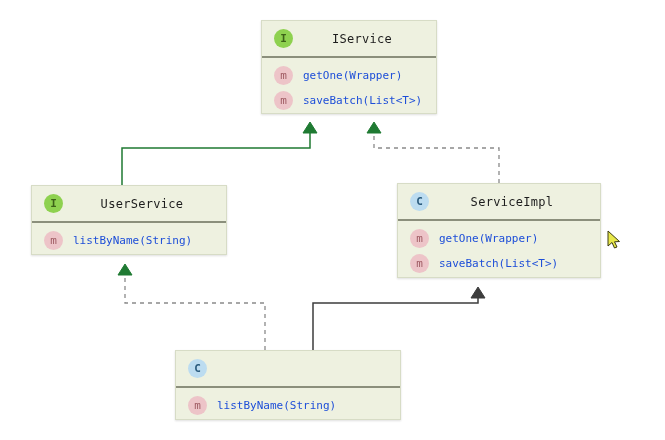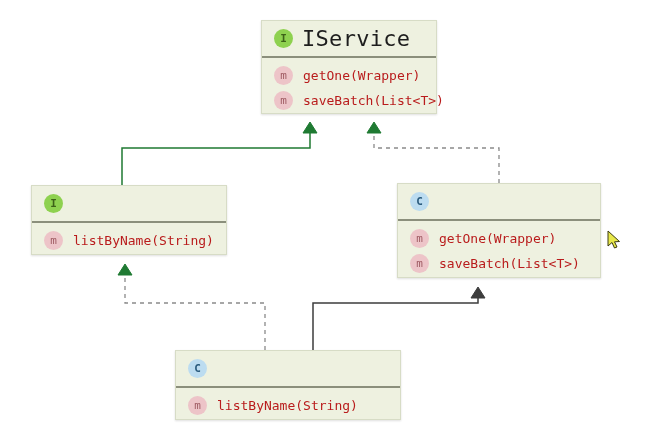--- a/index.html
+++ b/index.html
@@ -34,38 +34,39 @@
     display: flex;
     align-items: center;
     box-sizing: border-box;
     height: 37px;
     padding-left: 12px;
     border-bottom: 2px solid #8b8f7c;
     background: #eef1e0;
   }
   .uml-title {
     flex: 1;
-    font-size: 22px;
+    text-align: center;
+    font-size: 12px;
     color: #1d1d1d;
     letter-spacing: 0.3px;
     padding-right: 14px;
     white-space: nowrap;
   }
   .uml-body {
     padding: 5px 0 6px 0;
   }
   .uml-member {
     display: flex;
     align-items: center;
     height: 25px;
     padding-left: 12px;
   }
   .member-label {
-    font-size: 13px;
-    color: #b91c1c;
+    font-size: 11px;
+    color: #1d4ed8;
     white-space: nowrap;
   }
   .badge {
     width: 19px;
     height: 19px;
     border-radius: 50%;
     display: flex;
     align-items: center;
     justify-content: center;
     font-size: 11px;
@@ -121,32 +122,34 @@
       <div class="uml-member">
         <span class="badge badge-method">m</span>
         <span class="member-label">saveBatch(List&lt;T&gt;)</span>
       </div>
     </div>
   </div>
 
   <div class="uml-box" id="node-userservice" style="left: 31px; top: 185px; width: 196px; height: 70px;">
     <div class="uml-header">
       <span class="badge badge-interface">I</span>
+      <span class="uml-title">UserService</span>
     </div>
     <div class="uml-body">
       <div class="uml-member">
         <span class="badge badge-method">m</span>
         <span class="member-label">listByName(String)</span>
       </div>
     </div>
   </div>
 
   <div class="uml-box" id="node-serviceimpl" style="left: 397px; top: 183px; width: 204px; height: 95px;">
     <div class="uml-header">
       <span class="badge badge-class">C</span>
+      <span class="uml-title">ServiceImpl</span>
     </div>
     <div class="uml-body">
       <div class="uml-member">
         <span class="badge badge-method">m</span>
         <span class="member-label">getOne(Wrapper)</span>
       </div>
       <div class="uml-member">
         <span class="badge badge-method">m</span>
         <span class="member-label">saveBatch(List&lt;T&gt;)</span>
       </div>

